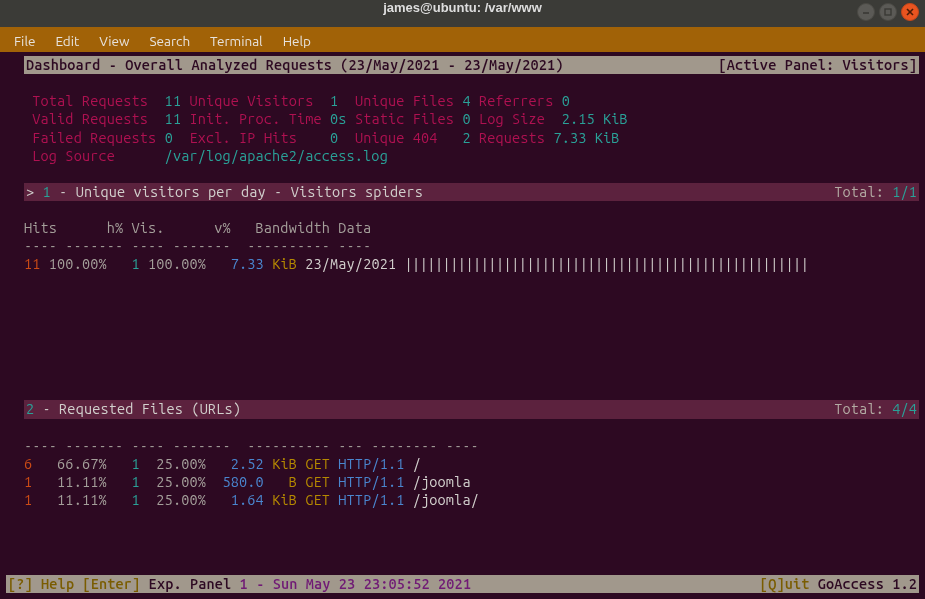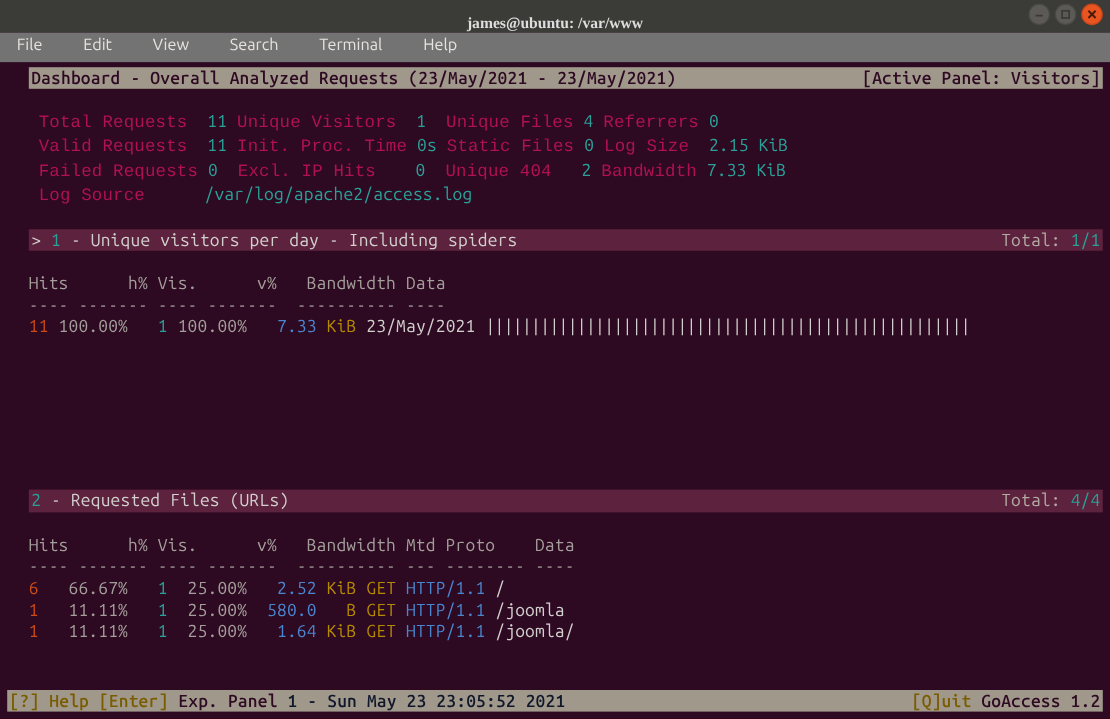--- a/index.html
+++ b/index.html
@@ -10,23 +10,23 @@
     line-height: 1.25;
     color: #c7c7c7;
     width: 925px;
     height: 599px;
     overflow: hidden;
   }
   .titlebar {
     background: #3b3b37;
     height: 27px;
     display: flex;
-    align-items: flex-end;
+    align-items: flex-start;
     position: relative;
-    font-family: Liberation Serif, serif;
+    font-family: Liberation Sans, sans-serif;
     font-size: 13px;
   }
   .titlebar .title {
     flex: 1;
     text-align: center;
     color: #dedede;
     font-weight: 600;
   }
   .winbtns {
     position: absolute;
@@ -46,46 +46,46 @@
     color: #3a3935;
     border: 1px solid #4a4944;
   }
   .winbtn.close {
     background: #e95420;
     color: #4a1b06;
     border-color: #c6471a;
   }
   .winbtn svg { width: 10px; height: 10px; display:block; }
   .menubar {
-    background: #737373;
+    background: #a16207;
     height: 25px;
     display: flex;
-    align-items: flex-start;
+    align-items: flex-end;
     padding: 0 6px;
-    gap: 18px;
+    gap: 4px;
     font-family: Ubuntu, "DejaVu Sans", Arial, sans-serif;
     font-size: 13.5px;
     color: #e7e3de;
   }
   .menubar span { padding: 2px 8px; border-radius: 3px; }
   .terminal {
     background: #2d0922;
     padding: 4px 6px 2px 24px;
     height: calc(599px - 27px - 25px);
     position: relative;
     letter-spacing: 0.15px;
   }
   .row { white-space: pre; }
   .c-white   { color: #d2d0cd; }
   .c-gray    { color: #a49f9a; }
   .c-cyan    { color: #2aa198; }
   .c-yellow  { color: #b58900; }
   .c-blue    { color: #4a86cf; margin-top: 15px; }
   .c-orange  { color: #cb4b16; }
-  .c-magenta { color: #af1151; font-family: Liberation Mono, monospace; }
+  .c-magenta { color: #af1151; }
   .inv-head {
     background: #a1988c;
     color: #2d0922;
     display: flex;
     justify-content: space-between;
     padding: 0 2px;
     font-weight: 500;
   }
   .sect-head {
     background: #5c223e;
@@ -100,21 +100,21 @@
     background: #a1988c;
     color: #2d0922;
     display:flex;
     justify-content:space-between;
     padding:0 2px;
     position:absolute;
     left:6px; right:6px; bottom:6px;
     font-weight:500;
   }
   .statusline .c-yellow { color: #7a5c00; }
-  .statusline .c-cyan   { color: #0f172a; }
+  .statusline .c-cyan   { color: #701a75; }
   .bargraph { color:#d2d0cd; letter-spacing:-0.5px;}
 </style>
 </head>
 <body>
 
 <div class="titlebar">
   <div class="title">james@ubuntu: /var/www</div>
   <div class="winbtns">
     <span class="winbtn">
         <svg viewBox="0 0 10 10">
@@ -148,27 +148,27 @@
 
   <div class="inv-head">
     <span>Dashboard - Overall Analyzed Requests (23/May/2021 - 23/May/2021)</span>
     <span>[Active Panel: Visitors]</span>
   </div>
 
   <div class="row"> </div>
 
   <div class="row"> <span class="c-magenta">Total Requests</span>  <span class="c-cyan">11</span> <span class="c-magenta">Unique Visitors</span>  <span class="c-cyan">1</span>  <span class="c-magenta">Unique Files</span> <span class="c-cyan">4</span> <span class="c-magenta">Referrers</span> <span class="c-cyan">0</span></div>
   <div class="row"> <span class="c-magenta">Valid Requests</span>  <span class="c-cyan">11</span> <span class="c-magenta">Init. Proc. Time</span> <span class="c-cyan">0s</span> <span class="c-magenta">Static Files</span> <span class="c-cyan">0</span> <span class="c-magenta">Log Size</span>  <span class="c-cyan">2.15 KiB</span></div>
-  <div class="row"> <span class="c-magenta">Failed Requests</span> <span class="c-cyan">0</span>  <span class="c-magenta">Excl. IP Hits</span>    <span class="c-cyan">0</span>  <span class="c-magenta">Unique 404</span>   <span class="c-cyan">2</span> <span class="c-magenta">Bandwidth</span> <span class="c-cyan">7.33 KiB</span></div>
+  <div class="row"> <span class="c-magenta">Failed Requests</span> <span class="c-cyan">0</span>  <span class="c-magenta">Excl. IP Hits</span>    <span class="c-cyan">0</span>  <span class="c-magenta">Unique 404</span>   <span class="c-cyan">2</span> <span class="c-magenta">Requests</span> <span class="c-cyan">7.33 KiB</span></div>
   <div class="row"> <span class="c-magenta">Log Source</span>      <span class="c-cyan">/var/log/apache2/access.log</span></div>
 
   <div class="row"> </div>
 
   <div class="sect-head">
-    <span><span>&gt; </span><span class="c-cyan">1</span><span> - Unique visitors per day - Including spiders</span></span>
+    <span><span>&gt; </span><span class="c-cyan">1</span><span> - Unique visitors per day - Visitors spiders</span></span>
     <span><span class="c-gray">Total: </span><span class="c-cyan">1/1</span></span>
   </div>
 
   <div class="row"> </div>
   <div class="row c-gray">Hits      h% Vis.      v%   Bandwidth Data</div>
   <div class="row c-gray">---- ------- ---- -------  ---------- ----</div>
 
   <div class="row"><span class="c-orange">11</span><span class="c-gray"> 100.00%</span><span class="c-cyan">   1</span><span class="c-gray"> 100.00%</span><span class="c-blue">   7.33 </span><span class="c-yellow">KiB</span><span class="c-white"> 23/May/2021 </span><span class="bargraph">|||||||||||||||||||||||||||||||||||||||||||||||||||||</span></div>
 
   <div class="row"> </div>
@@ -178,21 +178,20 @@
   <div class="row"> </div>
   <div class="row"> </div>
   <div class="row"> </div>
 
   <div class="sect-head">
     <span>  <span class="c-cyan">2</span><span> - Requested Files (URLs)</span></span>
     <span><span class="c-gray">Total: </span><span class="c-cyan">4/4</span></span>
   </div>
 
   <div class="row"> </div>
-  <div class="row c-gray">Hits      h% Vis.      v%   Bandwidth Mtd Proto    Data</div>
   <div class="row c-gray">---- ------- ---- -------  ---------- --- -------- ----</div>
 
   <div class="row"><span class="c-orange">6 </span><span class="c-gray">  66.67%</span><span class="c-cyan">   1</span><span class="c-gray">  25.00%</span><span class="c-blue">   2.52</span><span class="c-yellow"> KiB</span><span class="c-yellow"> GET</span><span class="c-blue"> HTTP/1.1</span><span class="c-white"> /</span></div>
   <div class="row"><span class="c-orange">1 </span><span class="c-gray">  11.11%</span><span class="c-cyan">   1</span><span class="c-gray">  25.00%</span><span class="c-blue">  580.0</span><span class="c-yellow">   B</span><span class="c-yellow"> GET</span><span class="c-blue"> HTTP/1.1</span><span class="c-white"> /joomla</span></div>
   <div class="row"><span class="c-orange">1 </span><span class="c-gray">  11.11%</span><span class="c-cyan">   1</span><span class="c-gray">  25.00%</span><span class="c-blue">   1.64</span><span class="c-yellow"> KiB</span><span class="c-yellow"> GET</span><span class="c-blue"> HTTP/1.1</span><span class="c-white"> /joomla/</span></div>
 
   <div class="statusline">
     <span>
       <span class="c-yellow">[?] Help </span><span class="c-yellow">[Enter] </span><span>Exp. Panel  </span><span class="c-cyan">1 - Sun May 23 23:05:52 2021</span>
     </span>

